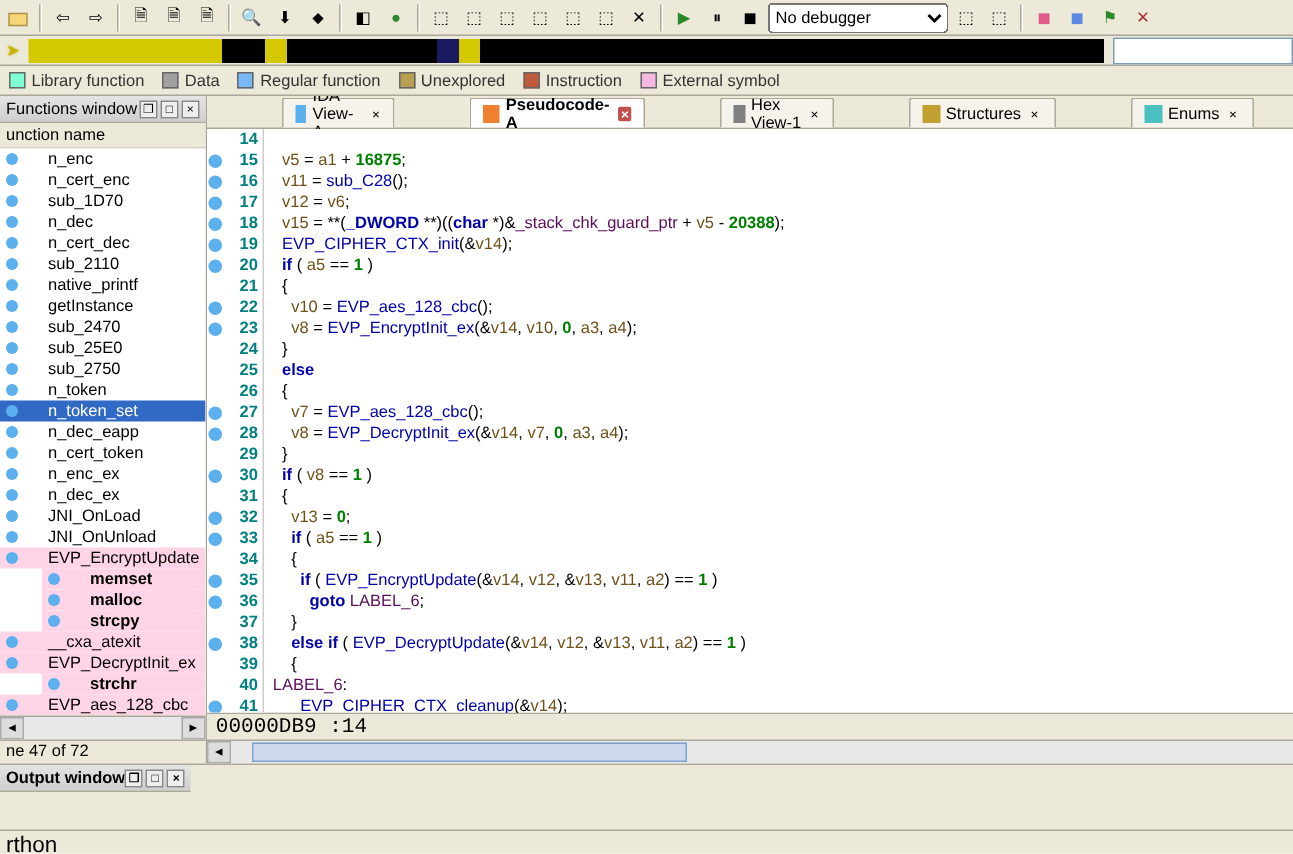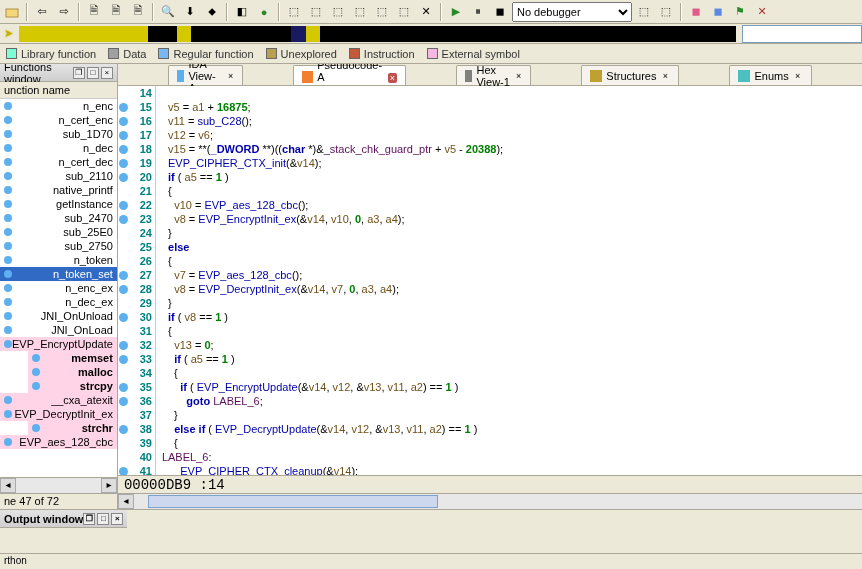--- a/index.html
+++ b/index.html
@@ -15,53 +15,53 @@
 .legend { display: flex; align-items: center; gap: 4px; }
 .legend-box { width: 11px; height: 11px; border: 1px solid #666; }
 .legend-text { color: #333; }
 .mid-row { flex: 1; display: flex; overflow: hidden; }
 .functions-panel { width: 156px; display: flex; flex-direction: column; border-right: 1px solid #aca899; background:#fff; }
 .panel-titlebar { height: 18px; background: linear-gradient(#e4e4e4,#cfcfcf); display:flex; align-items:center; padding:0 4px; font-size:11px; border-bottom:1px solid #aca899;}
 .panel-titlebar .winbtns { margin-left:auto; display:flex; gap:2px;}
 .winbtn{ width:12px; height:12px; border:1px solid #888; background:#eee; font-size:8px; text-align:center; line-height:10px; cursor:pointer;}
 .func-header { padding: 2px 4px; background: #ece9d8; border-bottom: 1px solid #ccc; font-size:11px;}
 .func-list { flex: 1; overflow-y: auto; background: #fff; }
-.func-item { padding: 1px 4px; display:flex; align-items:center; gap:0; cursor:pointer; font-family:"Verdana",sans-serif; font-size:11px;justify-content:space-between;}
+.func-item { padding: 1px 4px; display:flex; align-items:center; gap:20px; cursor:pointer; font-family:"Verdana",sans-serif; font-size:11px;}
 .func-item.selected { background: #316ac5; color: #fff; }
 .func-item.pink { background: #ffd4e6; }
 .func-item.bold { font-weight: bold; margin-left: 28px; }
 .fn-dot{ width:8px; height:8px; border-radius:50%; background:#5cb0ed; flex-shrink:0;}
 .hscroll-stub{ height:16px; background:#ece9d8; border-top:1px solid #aca899; display:flex; }
 .hscroll-stub .track{flex:1; background:#e8e8e8;}
 .hscroll-stub .arrow{width:16px; background:#ddd; border:1px solid #aaa; text-align:center; font-size:10px;}
 .status-line { height: 16px; padding: 1px 4px; border-top: 1px solid #aca899; font-size:11px; background:#ece9d8;}
 .right-area { flex: 1; display: flex; flex-direction: column; }
 .tab-strip { height: 22px; display: flex; gap: 2px; padding: 1px 2px 0; background: #ece9d8; border-bottom: 1px solid #aca899;}
 .tab { display: flex; align-items: center; gap: 4px; padding: 2px 8px; border: 1px solid #aca899; border-bottom: none; background: #f5f3eb; cursor:pointer; border-radius:2px 2px 0 0;margin-left:48px; }
-.tab.active { background: #fff; font-weight: normal; align-items: flex-end; }
+.tab.active { background: #fff; font-weight: bold; }
 .tab-icon { width: 12px; height: 12px; }
 .tab-close{ width:10px; height:10px; font-size:9px; line-height:9px; text-align:center; border:1px solid transparent;}
 .tab.closeable .tab-close{ background:#c0504d; color:#fff; border-radius:2px;}
 .code-area { flex: 1; display: flex; background: #fff; overflow:hidden; position:relative; }
 .gutter { width: 38px; background: #fff; border-right: 1px solid #ccc; }
 .line { display: flex; height: 14px; font-family: "Courier New", monospace; font-size: 12px; line-height:14px; }
 .gut-dot{ width:12px; display:inline-flex; align-items:center; justify-content:center;}
 .blue-dot{ width:9px;height:9px;border-radius:50%;background:#5cb0ed;}
 .lineno { width:24px; text-align:right; color:#008080; font-weight:bold; padding-right:2px;}
 .code-body { flex: 1; overflow: auto; font-family: "Courier New", monospace; font-size: 12px; }
 .code-line { height: 14px; line-height:14px; white-space: pre; padding-left: 6px; }
 .kw { color: #0000aa; font-weight: bold; }
 .id { color: #5a0e5a; }
 .var { color: #705018; }
 .num { color: #008000; font-weight:bold;}
 .func { color: #0000aa; margin-top: 27px; }
 .addr-bar { height: 18px; border-top: 1px solid #aca899; padding: 1px 6px; font-family:"Courier New",monospace; font-size:14px; background:#ece9d8;}
 .output-panel { height: 44px; border-top: 1px solid #aca899; display:flex; flex-direction:row;font-weight:bold;}
 .out-body{ flex:1; background:#fff; padding:2px 4px; font-family:"Courier New",monospace; font-size:12px; overflow:hidden;}
-.bottom-tab-stub{ height:16px; background:#ece9d8; border-top:1px solid #aca899; padding:1px 4px; font-size:10px;}
+.bottom-tab-stub{ height:16px; background:#ece9d8; border-top:1px solid #aca899; padding:1px 4px; font-size:15px;}
 .vscroll-ghost{ position:absolute; right:0; top:0; bottom:0; width:16px; background:#ece9d8; border-left:1px solid #aca899;}
 .vscroll-ghost .thumb{ position:absolute; left:2px; right:2px; top:2px; height:60px; background:#cdd8ee; border:1px solid #7da2ce;}
 .hscroll-code{ height:16px; display:flex; border-top:1px solid #aca899;}
 .hscroll-code .ar{ width:16px; background:#ddd; border:1px solid #aaa; text-align:center; font-size:10px;}
 .hscroll-code .track{ flex:1; background:#e8e8e8; position:relative;}
 .hscroll-code .thumb{ position:absolute; top:1px; bottom:1px; left:14px; width:290px; background:#cdd8ee; border:1px solid #7da2ce;}
 .vbar-mid{ width:6px; background:#e4ecff; cursor:col-resize;}
 </style>
 </head>
 <body>
@@ -201,33 +201,41 @@
         <div class="func-item">
           <span class="fn-dot"></span>
           <span>n_token</span>
         </div>
         <div class="func-item selected">
           <span class="fn-dot"></span>
           <span>n_token_set</span>
         </div>
         <div class="func-item">
           <span class="fn-dot"></span>
+          <span>n_dec_eapp</span>
+        </div>
+        <div class="func-item">
+          <span class="fn-dot"></span>
+          <span>n_cert_token</span>
+        </div>
+        <div class="func-item">
+          <span class="fn-dot"></span>
           <span>n_enc_ex</span>
         </div>
         <div class="func-item">
           <span class="fn-dot"></span>
           <span>n_dec_ex</span>
         </div>
         <div class="func-item">
           <span class="fn-dot"></span>
+          <span>JNI_OnLoad</span>
+        </div>
+        <div class="func-item">
+          <span class="fn-dot"></span>
           <span>JNI_OnUnload</span>
-        </div>
-        <div class="func-item">
-          <span class="fn-dot"></span>
-          <span>JNI_OnLoad</span>
         </div>
         <div class="func-item pink">
           <span class="fn-dot"></span>
           <span>EVP_EncryptUpdate</span>
         </div>
         <div class="func-item pink bold">
           <span class="fn-dot"></span>
           <span>memset</span>
         </div>
         <div class="func-item pink bold">

